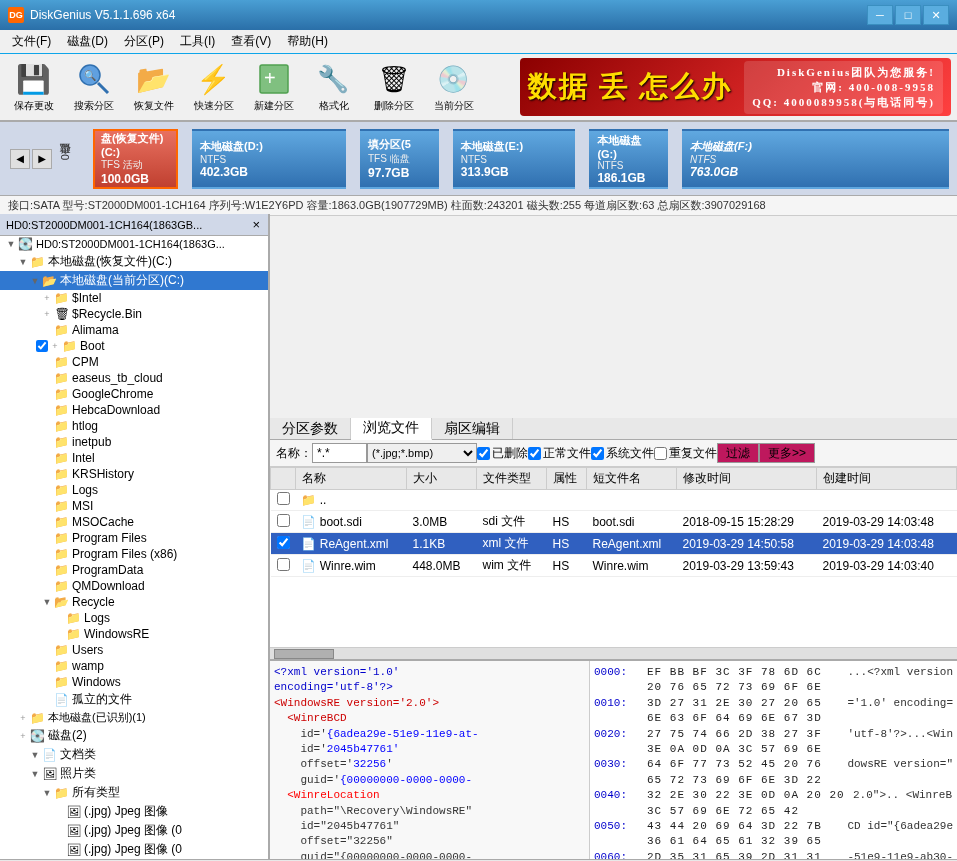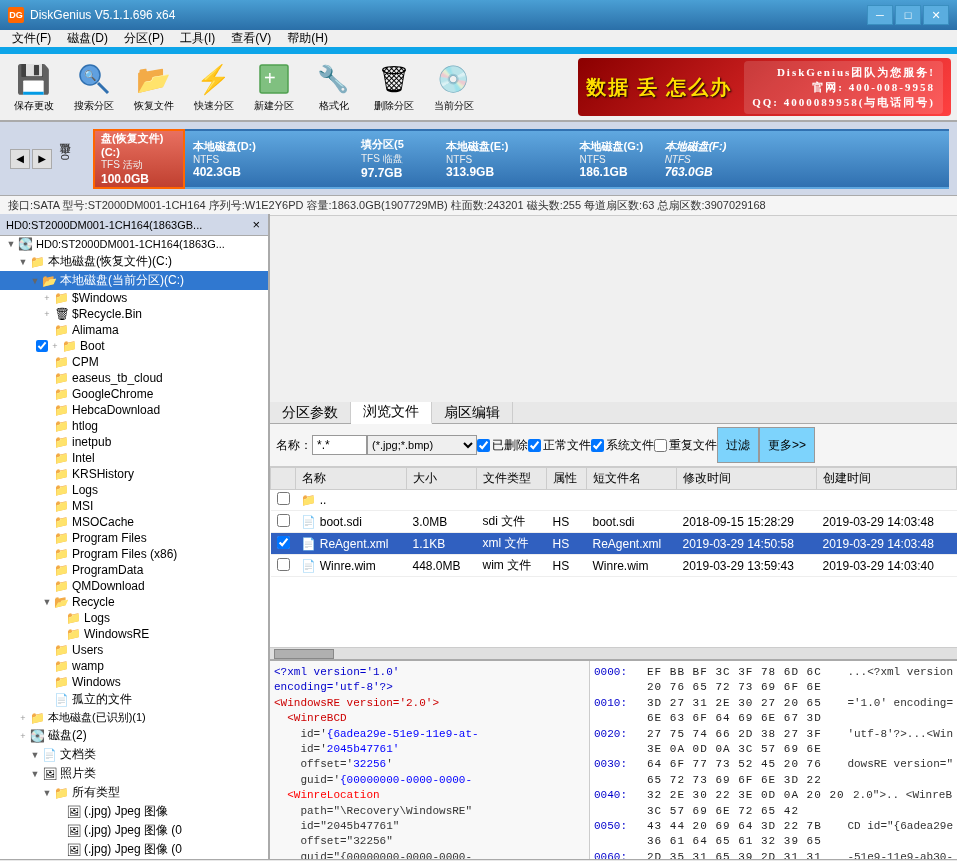--- a/index.html
+++ b/index.html
@@ -6,32 +6,32 @@
     body { font-family: 'MS Shell Dlg 2', Tahoma, Arial, sans-serif; font-size: 12px; background: #f0f0f0; width: 957px; height: 861px; overflow: hidden; }
     
     
     .title-bar { background: linear-gradient(to bottom, #4a9fd4, #2a6fa8); height: 30px; display: flex; align-items: center; justify-content: space-between; padding: 0 8px; color: white; font-size: 12px; }
     .title-bar-left { display: flex; align-items: center; gap: 6px; }
     .title-bar-icon { width: 16px; height: 16px; background: #ff6600; border-radius: 2px; display: flex; align-items: center; justify-content: center; font-size: 9px; color: white; font-weight: bold; }
     .title-bar-buttons { display: flex; gap: 2px; }
     .title-btn { width: 26px; height: 20px; background: #5aaddf; border: 1px solid #3a8fc0; color: white; font-size: 11px; cursor: pointer; display: flex; align-items: center; justify-content: center; }
     
     
-    .menu-bar { background: #f0f0f0; height: 24px; display: flex; align-items: center; padding: 0 4px; border-bottom: 7px solid #0ea5e9; }
+    .menu-bar { background: #f0f0f0; height: 24px; display: flex; align-items: center; padding: 0 4px; border-bottom: 1px solid #0ea5e9; }
     .menu-item { padding: 2px 8px; cursor: pointer; font-size: 12px; }
     
     
     .toolbar { background: #f0f0f0; height: 68px; display: flex; align-items: center; padding: 4px 6px; border-bottom: 2px solid #aaa; gap: 4px; }
     .tool-btn { display: flex; flex-direction: column; align-items: center; justify-content: center; width: 56px; height: 58px; cursor: pointer; border: 1px solid transparent; padding: 2px; font-size: 10px; text-align: center; }
     .tool-icon { width: 36px; height: 36px; margin-bottom: 2px; display: flex; align-items: center; justify-content: center; }
     
     
     .disk-strip { background: #d0d8e8; padding: 4px 8px; display: flex; align-items: center; gap: 4px; border-bottom: 1px solid #aaa; height: 74px; }
     .disk-label { writing-mode: vertical-rl; transform: rotate(180deg); font-size: 11px; color: #333; margin-right: 4px; white-space: nowrap; }
-    .disk-partitions { display: flex; flex: 1; height: 60px; gap: 0; padding-left: 8px; }
+    .disk-partitions { display: flex; flex: 1; height: 60px; gap: 14px; padding-left: 8px; }
     .partition { display: flex; flex-direction: column; justify-content: center; padding: 4px 6px; cursor: pointer; border: 2px solid transparent; }
     .partition.active { border: 2px solid #ff6600; }
     .part-label { font-size: 11px; font-weight: bold; color: white; }
     .part-fs { font-size: 10px; color: #eee; }
     .part-size { font-size: 12px; font-weight: bold; color: white; }
     .part-c { background: linear-gradient(to bottom, #e87060, #c04030); }
     .part-d { background: linear-gradient(to bottom, #60a8e0, #3070b0); }
     .part-5 { background: linear-gradient(to bottom, #60a8e0, #3070b0); }
     .part-e { background: linear-gradient(to bottom, #60a8e0, #3070b0); }
     .part-g { background: linear-gradient(to bottom, #60a8e0, #3070b0); }
@@ -62,21 +62,21 @@
     .tab { padding: 2px 12px; cursor: pointer; font-size: 14px; border-right: 1px solid #ccc; display: flex; align-items: center; }
     .tab.active { background: white; border-bottom: 2px solid white; margin-bottom: -1px; }
     
     
     .filter-bar { display: flex; align-items: center; padding: 3px 6px; background: #f5f5f5; border-bottom: 1px solid #ccc; flex-wrap: wrap; }
     .filter-label { font-size: 12px; }
     .filter-input { height: 20px; border: 1px solid #999; padding: 1px 4px; font-size: 12px; width: 80px; }
     .filter-select { height: 20px; border: 1px solid #999; font-size: 11px; }
     .filter-check { display: flex; align-items: center; gap: 2px; font-size: 12px; cursor: pointer; }
     .filter-check input { cursor: pointer; }
-    .filter-btn { height: 36px; padding: 1px 8px; background: #7dd3fc; border: 1px solid #999; cursor: pointer; font-size: 12px; }
+    .filter-btn { height: 20px; padding: 1px 8px; background: #be185d; border: 1px solid #999; cursor: pointer; font-size: 12px; }
     
     
     .file-list { flex: 1; overflow: auto; }
     .file-table { width: 100%; border-collapse: collapse; font-size: 12px; }
     .file-table th { background: #e8e8e8; border: 1px solid #ccc; padding: 2px 6px; text-align: left; font-weight: normal; position: sticky; top: 0; cursor: pointer; white-space: nowrap; }
     .file-table td { border-bottom: 1px solid #eee; padding: 2px 6px; white-space: nowrap; }
     
     
     .hex-panel { height: 200px; display: flex; border-top: 2px solid #aaa; overflow: hidden; }
     .hex-text { width: 320px; background: #f8f8f8; border-right: 1px solid #ccc; padding: 4px; font-size: 11px; overflow-y: auto; color: #333; font-family: 'Courier New', monospace; line-height: 1.4; }
@@ -162,21 +162,21 @@
   <div class="tool-btn">
     <div class="tool-icon" style="font-size:26px">🗑</div>
     <span>删除分区</span>
   </div>
   <div class="tool-btn">
     <div class="tool-icon" style="font-size:26px">💿</div>
     <span>当前分区</span>
   </div>
 
   <div style="margin-left:auto; display:flex; align-items:center; background:linear-gradient(135deg,#8B0000,#cc2020,#ff4040); padding:4px 8px; border-radius:4px; color:white; font-size:22px; font-weight:bold; font-family:serif; letter-spacing:2px; height:58px;">
-    <span style="font-size:20px; color:#ffdd00; text-shadow:1px 1px 2px #000;">数据 丢 怎么办</span>
+    <span style="font-size:29px; color:#ffdd00; text-shadow:1px 1px 2px #000;">数据 丢 怎么办</span>
     <div style="margin-left:12px; background:rgba(255,255,255,0.15); border-radius:4px; padding:4px 8px; font-size:11px; text-align:right;">
       <div>DiskGenius团队为您服务!</div>
       <div>官网: 400-008-9958</div>
       <div>QQ: 4000089958(与电话同号)</div>
     </div>
   </div>
 </div>
 
 <div class="disk-strip">
   <div style="display:flex; align-items:center; gap:4px; margin-right:4px;">
@@ -248,21 +248,21 @@
       <div class="tree-node selected">
         <span class="tree-indent" style="width:28px"></span>
         <span class="tree-toggle">▼</span>
         <span class="tree-icon">📂</span>
         <span class="tree-text">本地磁盘(当前分区)(C:)</span>
       </div>
       <div class="tree-node">
         <span class="tree-indent" style="width:40px"></span>
         <span class="tree-toggle" style="color:#999">+</span>
         <span class="tree-icon folder-yellow">📁</span>
-        <span class="tree-text">$Windows</span>
+        <span class="tree-text">$Intel</span>
       </div>
       <div class="tree-node">
         <span class="tree-indent" style="width:40px"></span>
         <span class="tree-toggle" style="color:#999">+</span>
         <span class="tree-icon">🗑</span>
         <span class="tree-text">$Recycle.Bin</span>
       </div>
       <div class="tree-node">
         <span class="tree-indent" style="width:40px"></span>
         <span class="tree-toggle"> </span>

